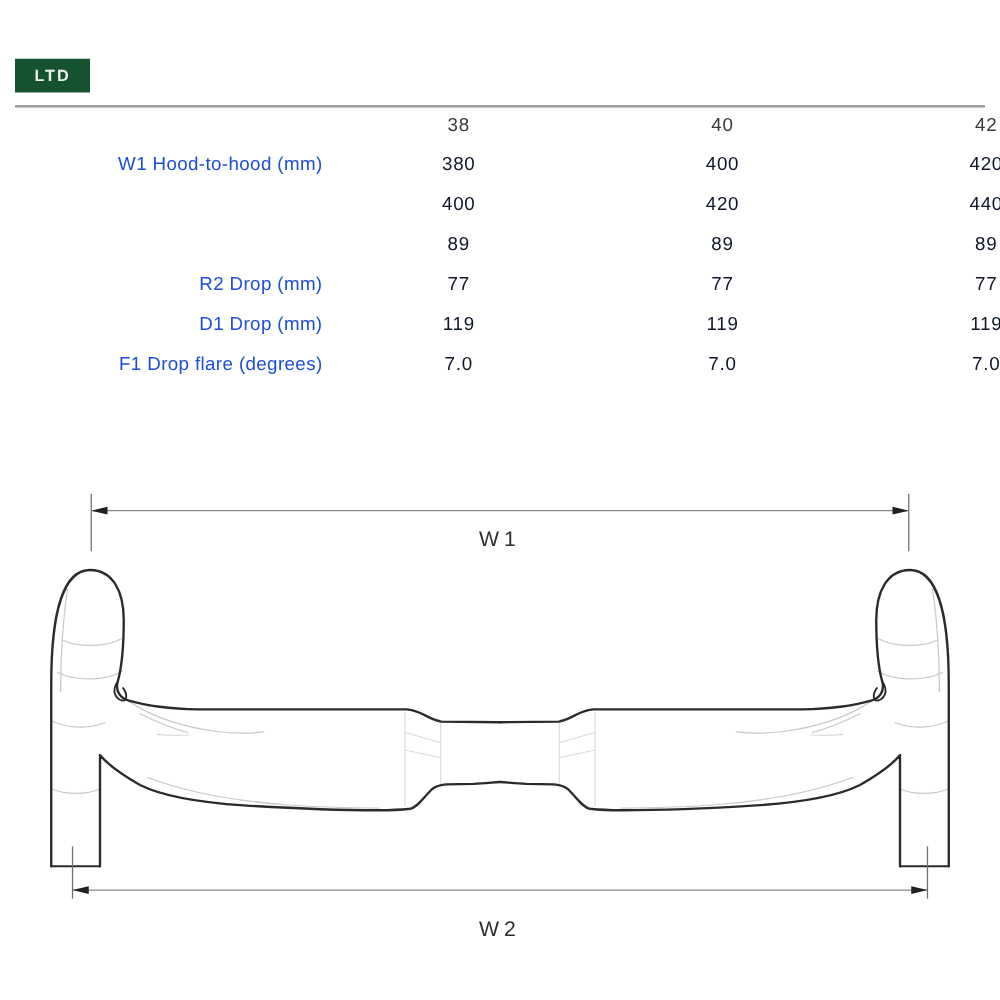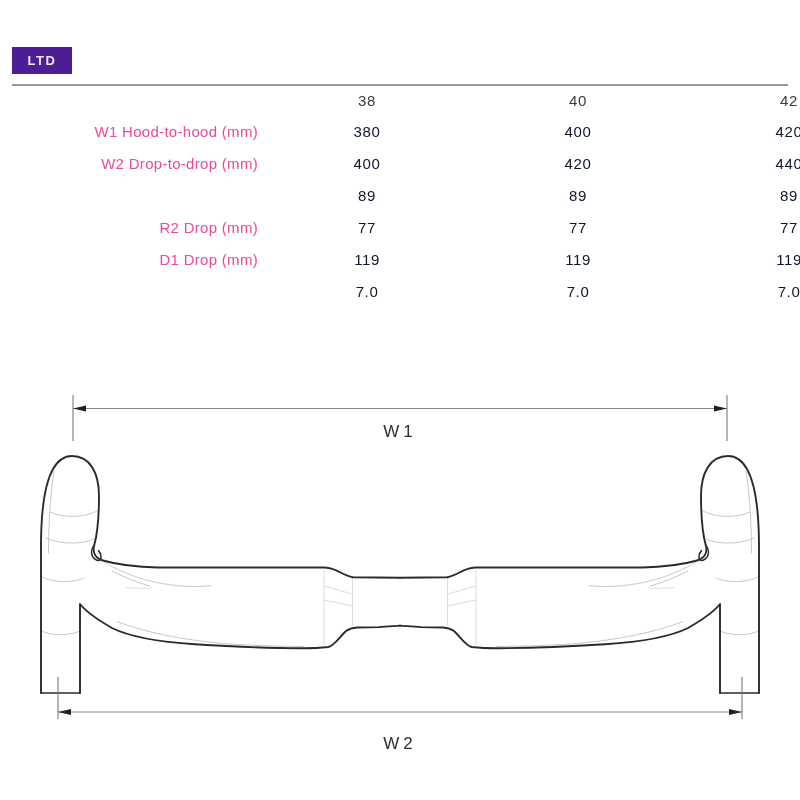--- a/index.html
+++ b/index.html
@@ -3,31 +3,31 @@
 <meta charset="utf-8">
 <style>
   html,body{margin:0;padding:0;}
   body{
     width:800px;height:800px;position:relative;background:#ffffff;
     font-family:"Liberation Sans", sans-serif;overflow:hidden;
     -webkit-font-smoothing:antialiased;
   }
   .badge{
     position:absolute;top:47px;left:12px;width:60px;height:27px;
-    background:#4c1d95;color:#ededed;font-size:13px;font-weight:bold;
+    background:#14532d;color:#ededed;font-size:13px;font-weight:bold;
     letter-spacing:1.5px;display:flex;align-items:center;justify-content:center;
     box-sizing:border-box;
   }
   .rule{position:absolute;top:84px;left:12px;width:776px;height:2px;background:#9a9a9a;}
   .spec-table{position:absolute;top:86px;left:0;width:800px;margin-left:36px;}
   .row{position:relative;height:32px;}
   .row.header{height:30px;}
   .row .label{
     position:absolute;left:0;top:0;width:222px;line-height:32px;text-align:right;
-    color:#ec4899;font-size:15px;letter-spacing:0.3px;white-space:nowrap;
+    color:#1d4ed8;font-size:15px;letter-spacing:0.3px;white-space:nowrap;
   }
   .row .col{
     position:absolute;top:0;line-height:32px;transform:translateX(-50%);
     color:#0f172a;font-size:15px;letter-spacing:0.6px;white-space:nowrap;
   }
   .row.header .col{color:#3b3b3b;line-height:30px;}
   .c1{left:331px;} .c2{left:542px;} .c3{left:753px;}
   svg.diagram{position:absolute;top:0;left:0;}
   .outline{fill:none;stroke:#2b2b2b;stroke-width:1.9;stroke-linecap:round;stroke-linejoin:round;}
   .outline-thin{fill:none;stroke:#2b2b2b;stroke-width:1.5;stroke-linecap:round;}
@@ -56,21 +56,20 @@
   </div>
 
   <div class="row">
     <div class="label">W1 Hood-to-hood (mm)</div>
     <span class="col c1">380</span>
     <span class="col c2">400</span>
     <span class="col c3">420</span>
   </div>
 
   <div class="row">
-    <div class="label">W2 Drop-to-drop (mm)</div>
     <span class="col c1">400</span>
     <span class="col c2">420</span>
     <span class="col c3">440</span>
   </div>
 
   <div class="row">
     <span class="col c1">89</span>
     <span class="col c2">89</span>
     <span class="col c3">89</span>
   </div>
@@ -83,20 +82,21 @@
   </div>
 
   <div class="row">
     <div class="label">D1 Drop (mm)</div>
     <span class="col c1">119</span>
     <span class="col c2">119</span>
     <span class="col c3">119</span>
   </div>
 
   <div class="row">
+    <div class="label">F1 Drop flare (degrees)</div>
     <span class="col c1">7.0</span>
     <span class="col c2">7.0</span>
     <span class="col c3">7.0</span>
   </div>
 
 </div>
 
 <svg class="diagram" width="800" height="800" viewBox="0 0 800 800" aria-hidden="true">
 
   <g id="half-bar">

